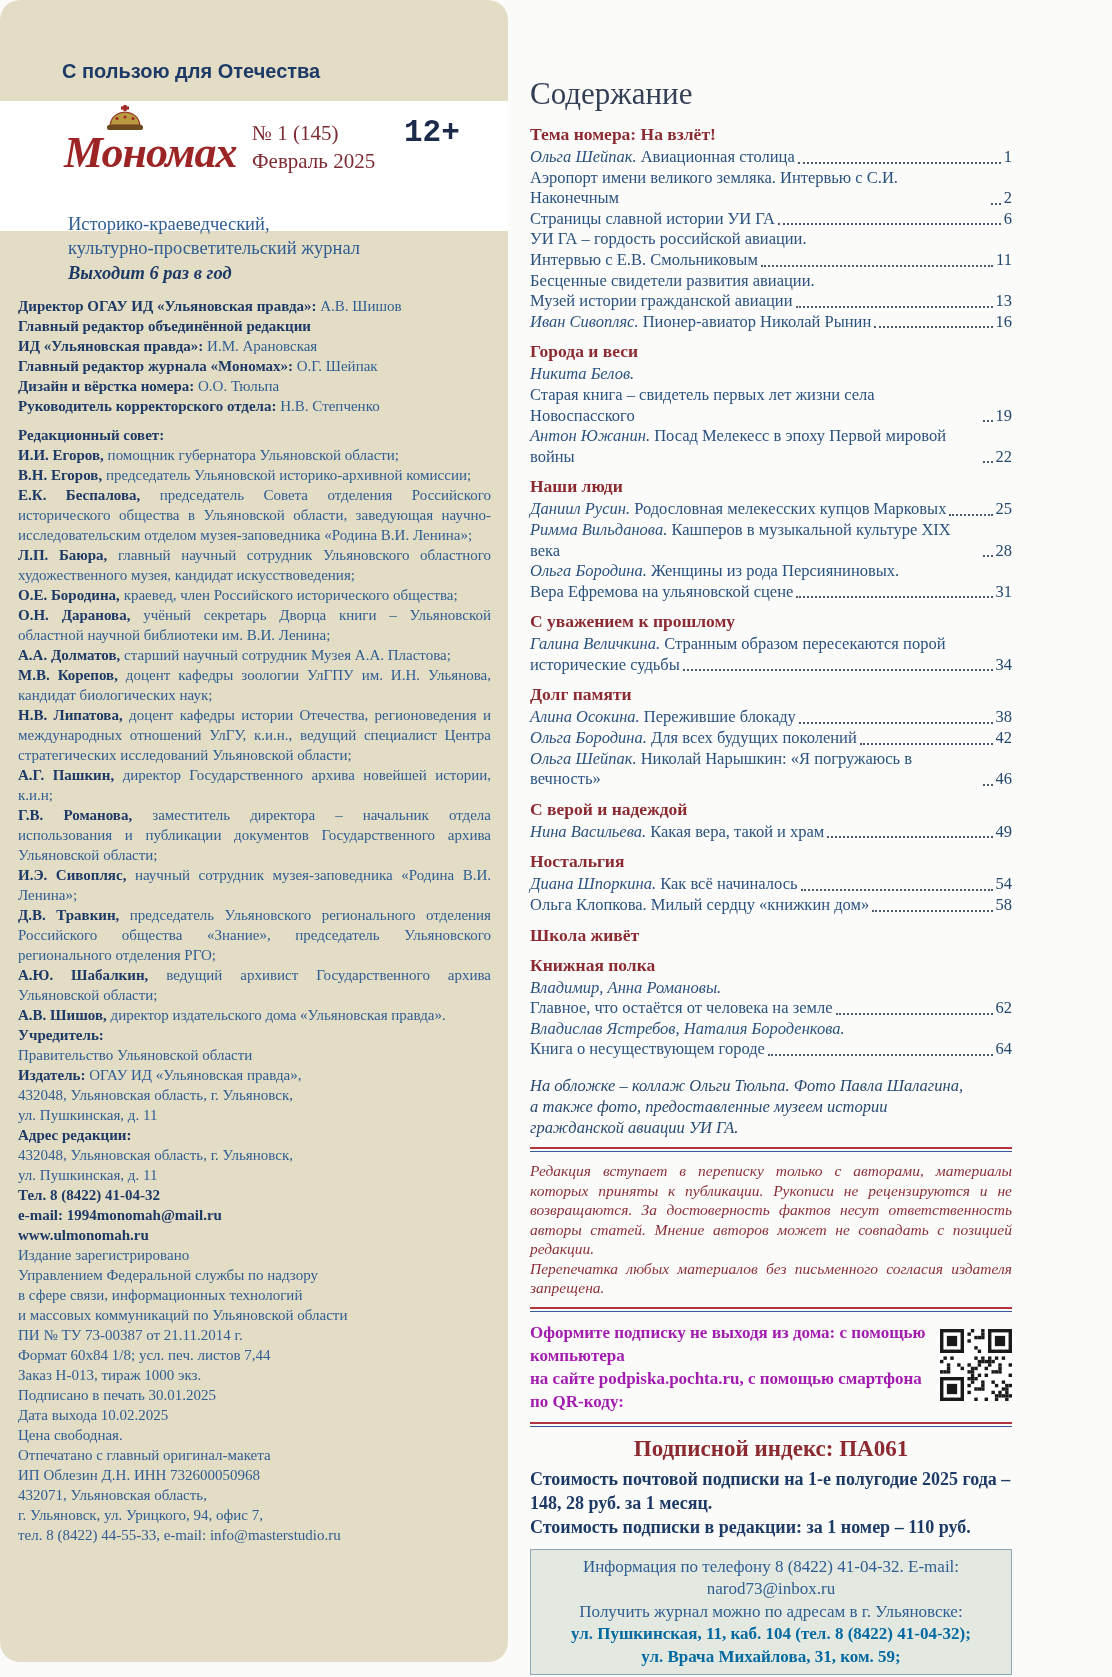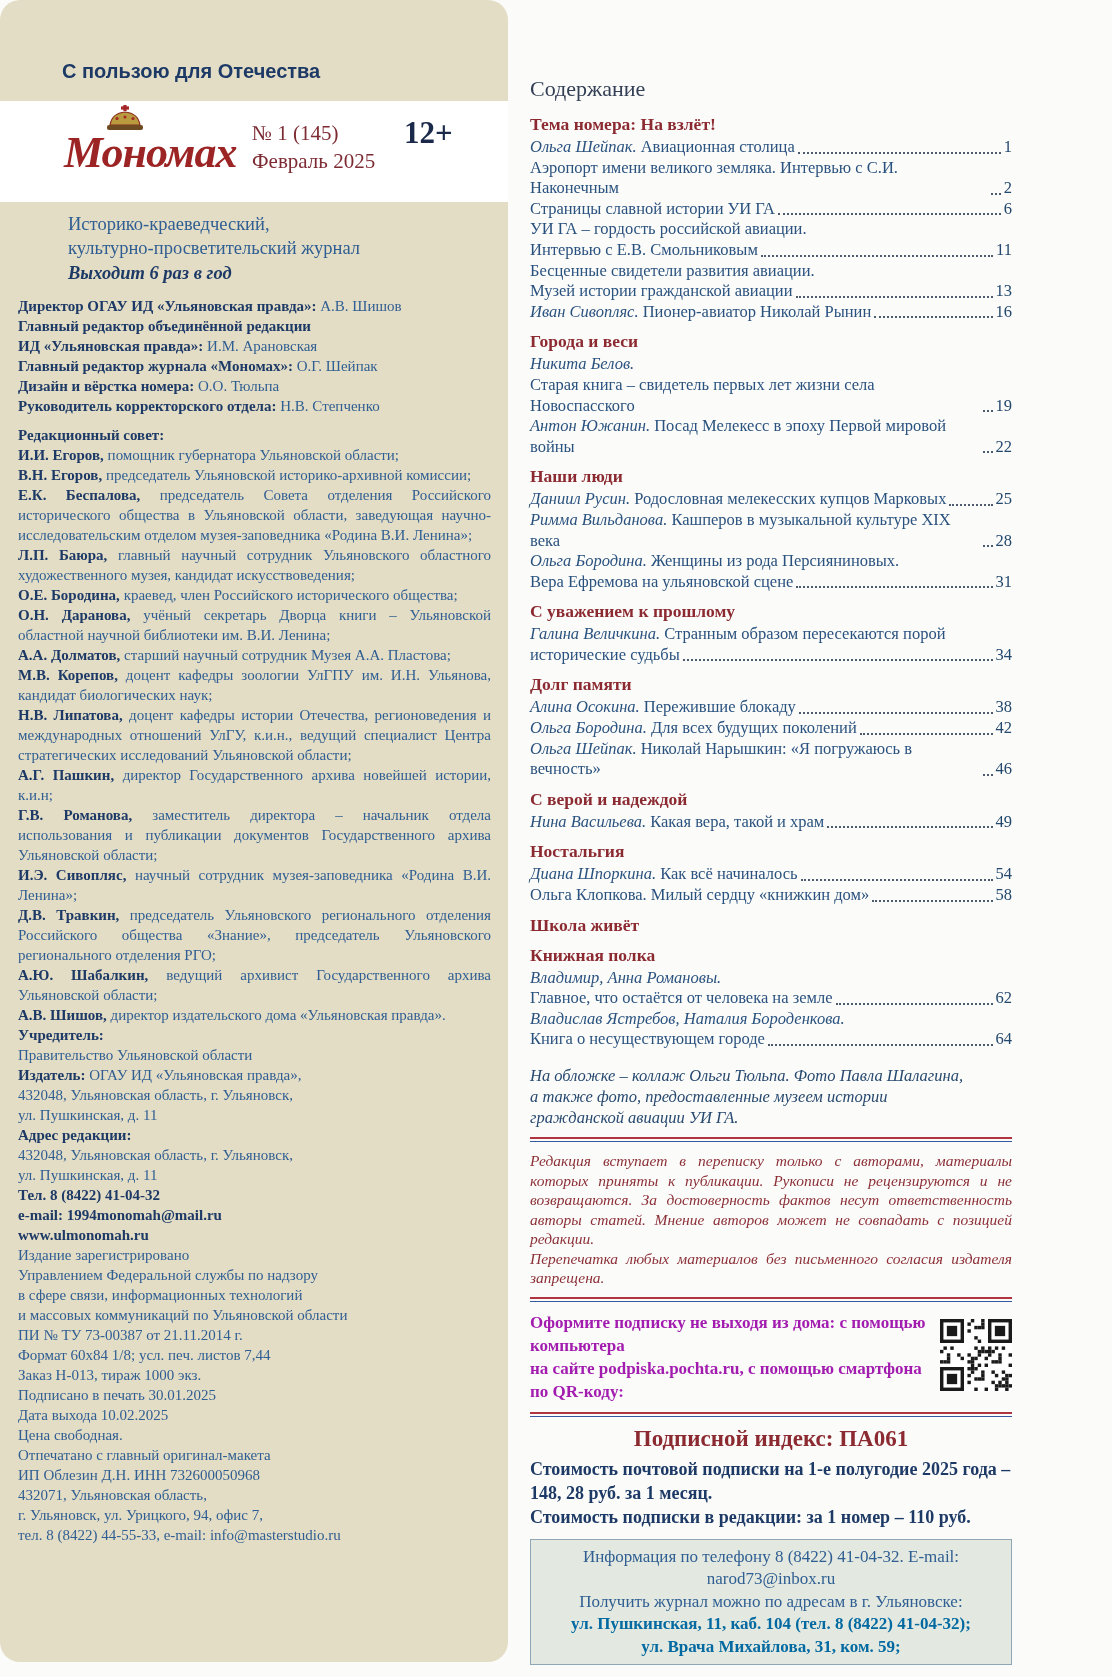--- a/index.html
+++ b/index.html
@@ -4,47 +4,47 @@
 <style>
   html,body{margin:0;padding:0;}
   body{width:1112px;height:1677px;background:#fbfbf9;position:relative;
        font-family:"Liberation Serif",serif;-webkit-font-smoothing:antialiased;}
   .page{position:absolute;inset:0;overflow:hidden;}
 
   
   .left-col{position:absolute;left:0;top:0;width:508px;height:1662px;background:#e4ddc6;border-radius:20px;}
   .motto{position:absolute;top:60px;left:62px;font-family:"Liberation Sans",sans-serif;
          font-weight:bold;font-size:20px;color:#1d3a66;}
-  .logo-band{position:absolute;top:101px;left:0;width:508px;height:101px;background:#ffffff;}
+  .logo-band{position:absolute;top:101px;left:0;width:508px;height:130px;background:#ffffff;}
   .logo{position:absolute;left:64px;top:2px;width:200px;height:96px;}
   .crown{position:absolute;left:40px;top:2px;}
   .logo-text{position:absolute;left:0;top:28px;font-size:44px;font-weight:bold;font-style:italic;
              color:#9c2424;letter-spacing:-1px;line-height:1;}
   .issue-block{position:absolute;left:252px;top:18px;font-size:21px;font-weight:normal;
                color:#7d2b33;line-height:28px;}
-  .age{position:absolute;left:404px;top:14px;font-size:31px;font-weight:bold;color:#1b2a4a;}
+  .age{position:absolute;left:404px;top:14px;font-size:31px;font-weight:bold;color:#1b2a4a;font-family:Liberation Mono, monospace;}
 
   .left-content{position:absolute;top:212px;left:18px;width:473px;font-size:15px;
                 line-height:20px;color:#2f5e92;}
   .subtitle{padding-left:50px;font-size:18.5px;line-height:24px;color:#2f5e92;}
   .freq{font-weight:bold;font-style:italic;color:#1d3a66;margin-top:1px;}
   .staff{margin-top:11px;}
   .heading{font-weight:bold;color:#1d3a66;}
   .council-heading{margin-top:9px;}
   .member{text-align:justify;}
   .imprint-group{margin-top:0;}
   .b{font-weight:bold;}
   .i{font-style:italic;}
   .c-navy{color:#1d3a66;}
   .c-blue{color:#2f5e92;}
   .c-red{color:#0369a1;}
 
   
   .right-col{position:absolute;left:530px;top:76px;width:482px;}
-  .toc-title{font-size:22px;font-weight:normal;color:#333f55;margin:0 0 12px 0;}
+  .toc-title{font-size:31px;font-weight:normal;color:#333f55;margin:0 0 12px 0;}
   .toc-head{font-size:17.5px;font-weight:bold;color:#8c2a31;margin:9px 0 2px 0;}
   .toc-line{display:flex;align-items:flex-end;font-size:16.5px;line-height:20.6px;color:#2a527f;}
   .toc-text{flex:0 1 auto;}
   .leader{flex:1 1 10px;border-bottom:2px dotted #4c5c6e;margin:0 3px 4px 3px;}
   .toc-page{flex:0 0 auto;color:#23486e;}
 
   .cover-note{margin-top:15px;font-style:italic;font-size:16.5px;line-height:21px;color:#27496f;}
   .rule{height:2px;border-top:2px solid #b03540;border-bottom:1px solid #3558a0;margin:9px 0;}
   .disclaimer{font-style:italic;font-size:15.5px;line-height:19.5px;color:#8c3038;text-align:justify;}
   .subscribe-row{display:flex;align-items:center;gap:14px;margin-top:4px;}

